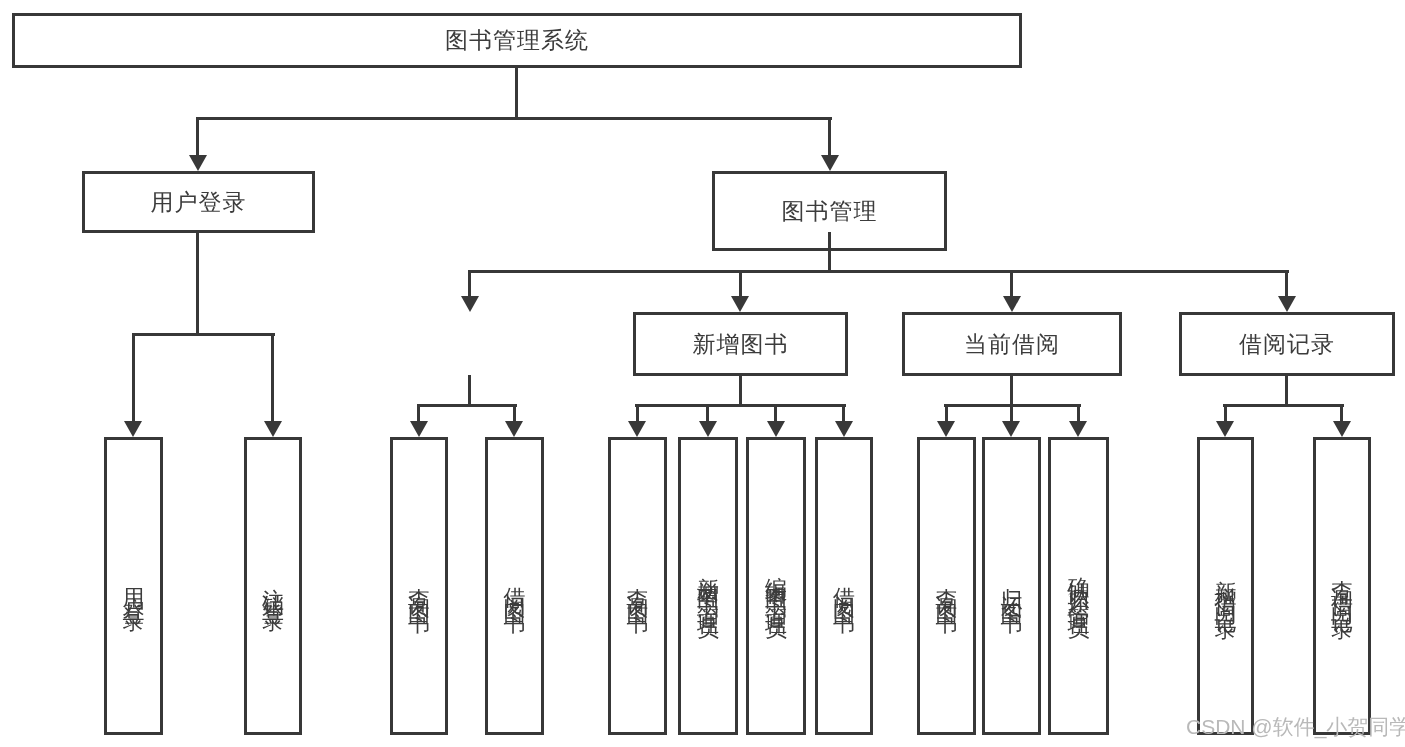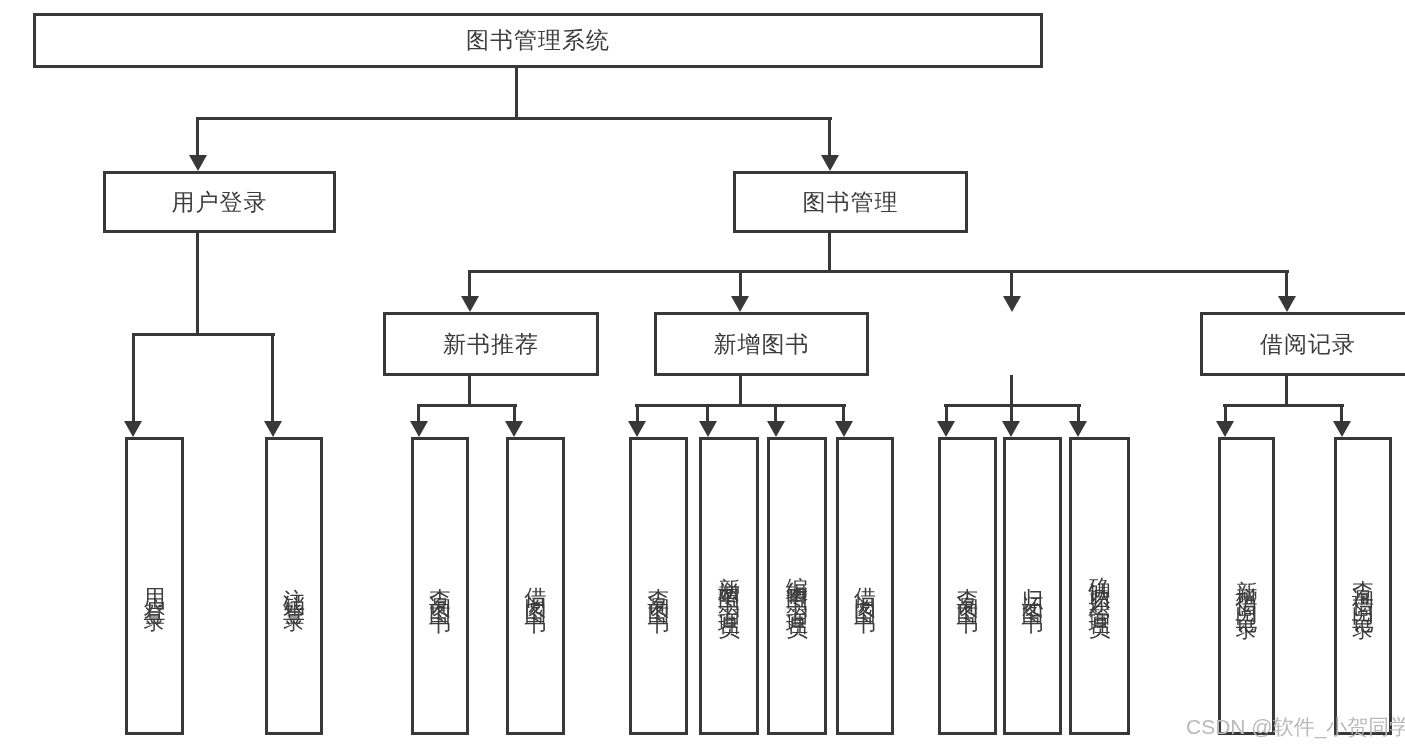--- a/index.html
+++ b/index.html
@@ -16,21 +16,20 @@
     overflow: hidden;
   }
   .box {
     position: absolute;
     box-sizing: border-box;
     border: 3px solid #383838;
     background: #ffffff;
     display: flex;
     align-items: center;
     justify-content: center;
-    margin-left: 21px;
   }
   .hlabel {
     font-size: 23px;
     color: #3c3c3c;
     letter-spacing: 1px;
     white-space: nowrap;
   }
   .vlabel {
     writing-mode: vertical-rl;
     text-orientation: mixed;
@@ -73,21 +72,21 @@
   <div class="line" style="left:515px; top:68px; width:3px; height:51px;"></div>
   <div class="line" style="left:197px; top:117px; width:635px; height:3px;"></div>
   <div class="line" style="left:196px; top:117px; width:3px; height:40px;"></div>
   <div class="arrowhead" style="left:189px; top:155px;"></div>
   <div class="line" style="left:828px; top:117px; width:3px; height:40px;"></div>
   <div class="arrowhead" style="left:821px; top:155px;"></div>
 
   <div class="box" style="left:82px; top:171px; width:233px; height:62px;">
     <span class="hlabel">用户登录</span>
   </div>
-  <div class="box" style="left:712px; top:171px; width:235px; height:62px;">
+  <div class="box" style="left:712px; top:171px; width:235px; height:80px;">
     <span class="hlabel">图书管理</span>
   </div>
 
   <div class="line" style="left:196px; top:232px; width:3px; height:104px;"></div>
   <div class="line" style="left:132px; top:333px; width:143px; height:3px;"></div>
   <div class="line" style="left:132px; top:333px; width:3px; height:90px;"></div>
   <div class="arrowhead" style="left:124px; top:421px;"></div>
   <div class="line" style="left:271px; top:333px; width:3px; height:90px;"></div>
   <div class="arrowhead" style="left:264px; top:421px;"></div>
 
@@ -95,25 +94,25 @@
   <div class="line" style="left:468px; top:270px; width:821px; height:3px;"></div>
   <div class="line" style="left:468px; top:270px; width:3px; height:28px;"></div>
   <div class="arrowhead" style="left:461px; top:296px;"></div>
   <div class="line" style="left:739px; top:270px; width:3px; height:28px;"></div>
   <div class="arrowhead" style="left:731px; top:296px;"></div>
   <div class="line" style="left:1010px; top:270px; width:3px; height:28px;"></div>
   <div class="arrowhead" style="left:1003px; top:296px;"></div>
   <div class="line" style="left:1285px; top:270px; width:3px; height:28px;"></div>
   <div class="arrowhead" style="left:1278px; top:296px;"></div>
 
-  <div class="box" style="left:362px; top:312px; width:216px; height:64px;">
-    <span class="hlabel">新书推荐</span>
-  </div>
   <div class="box" style="left:633px; top:312px; width:215px; height:64px;">
     <span class="hlabel">新增图书</span>
+  </div>
+  <div class="box" style="left:902px; top:312px; width:220px; height:64px;">
+    <span class="hlabel">当前借阅</span>
   </div>
   <div class="box" style="left:1179px; top:312px; width:216px; height:64px;">
     <span class="hlabel">借阅记录</span>
   </div>
 
   <div class="line" style="left:468px; top:375px; width:3px; height:32px;"></div>
   <div class="line" style="left:417px; top:404px; width:100px; height:3px;"></div>
   <div class="line" style="left:417px; top:404px; width:3px; height:19px;"></div>
   <div class="arrowhead" style="left:410px; top:421px;"></div>
   <div class="line" style="left:513px; top:404px; width:3px; height:19px;"></div>

